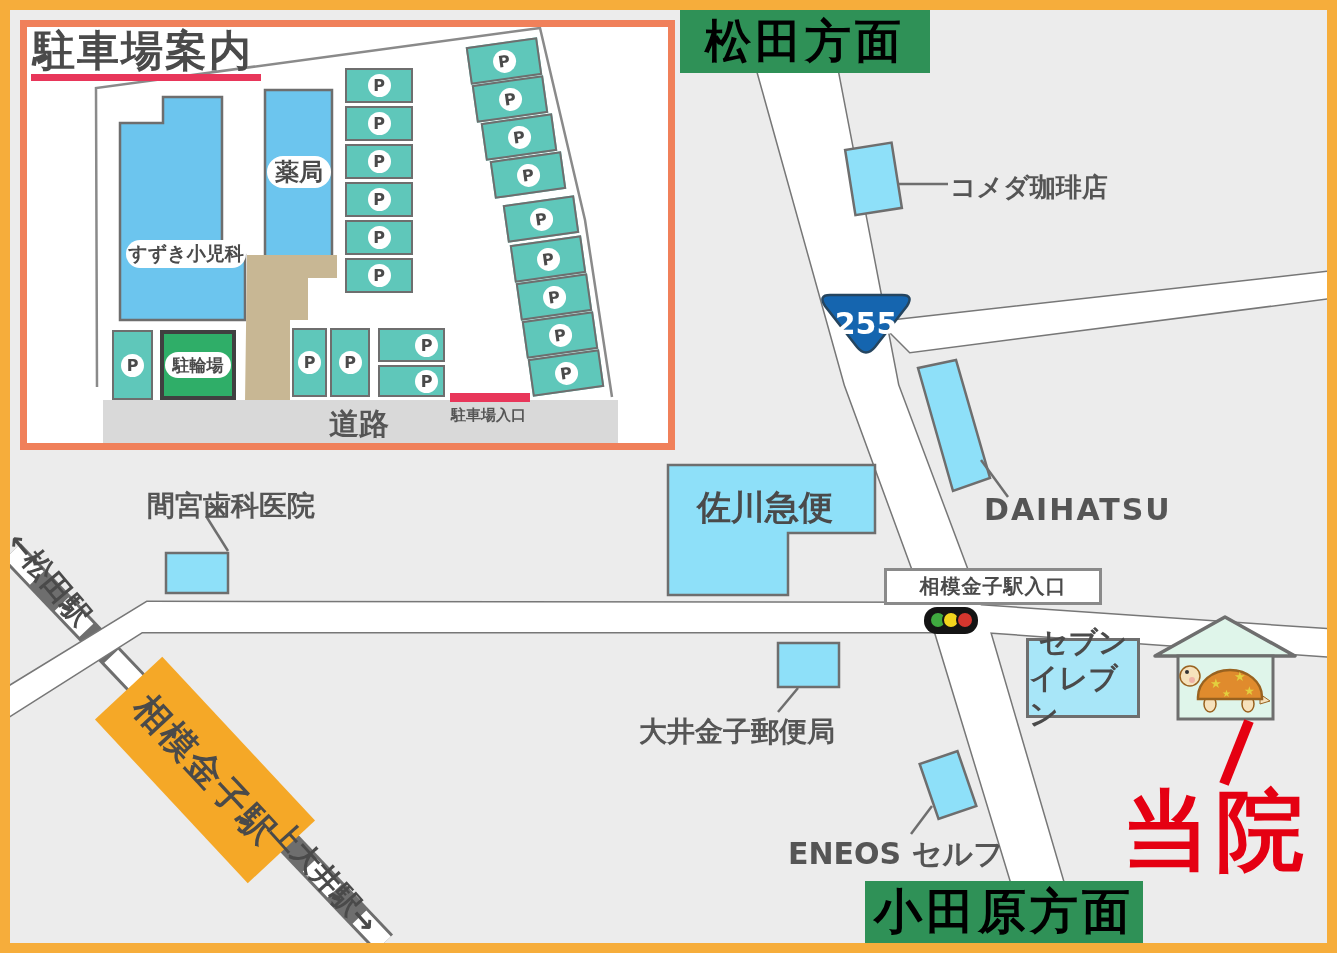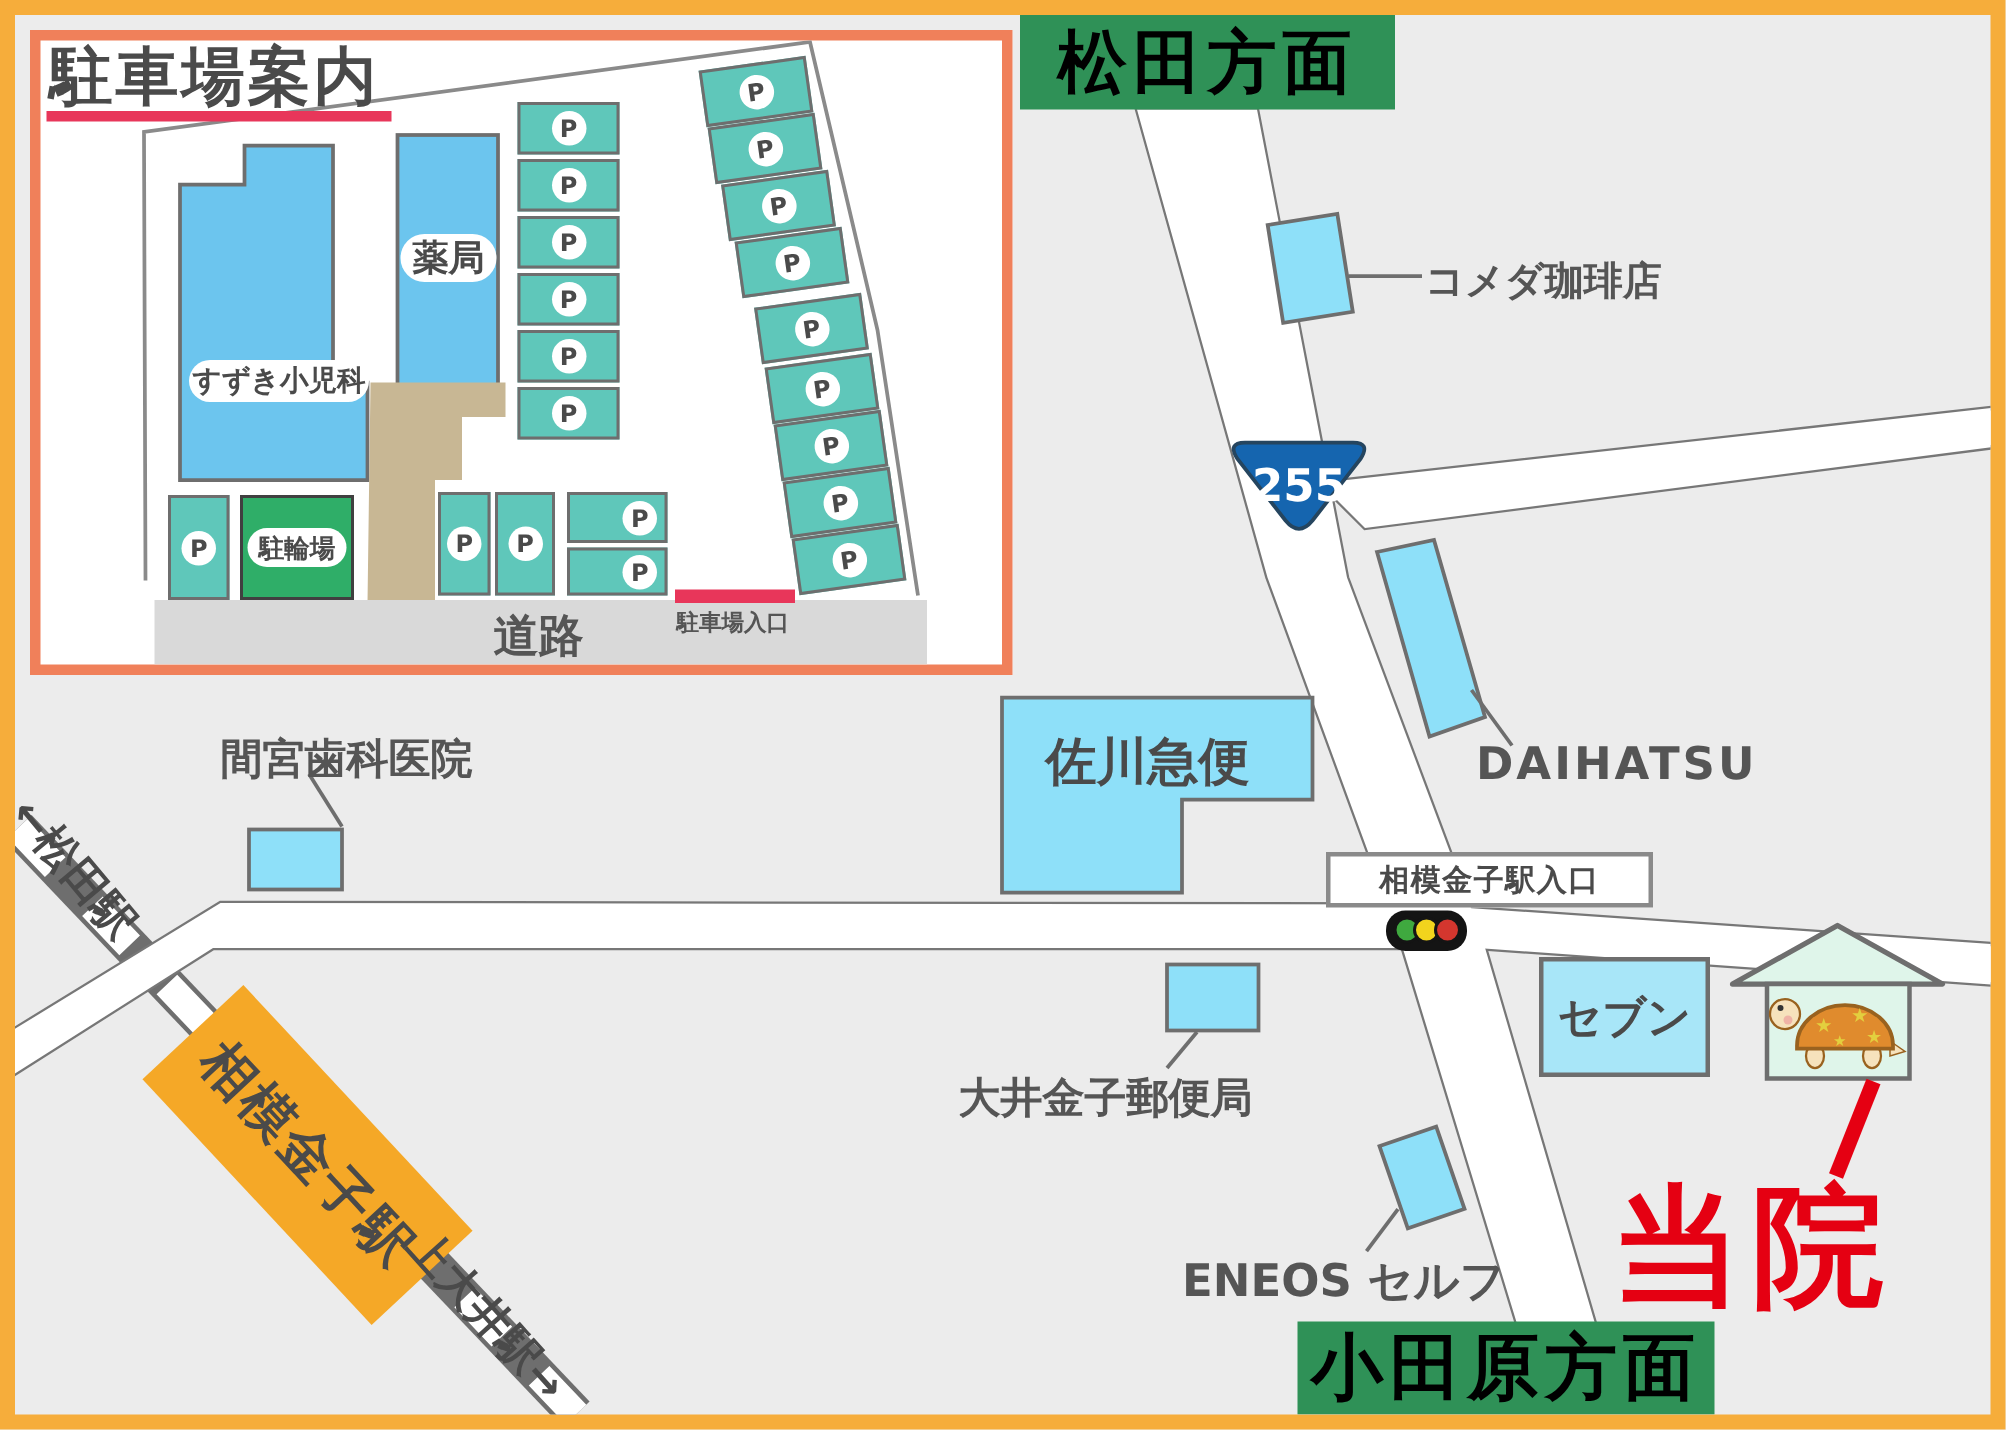--- a/index.html
+++ b/index.html
@@ -30,21 +30,21 @@
   .inset-title{position:absolute;left:6px;top:-4px;font-size:42px;font-weight:bold;color:var(--ink);letter-spacing:2px;font-family:Liberation Serif, serif;}
   .title-underline{position:absolute;left:4px;top:47px;width:230px;height:7px;background:var(--accent-red);}
   .bubble{position:absolute;background:#fff;border-radius:16px;color:var(--ink);font-weight:bold;
     display:flex;align-items:center;justify-content:center;}
   .p-spot{position:absolute;background:var(--parking-teal);border:2px solid #6e6e6e;
     box-sizing:border-box;display:flex;align-items:center;justify-content:center;}
   .p-spot.align-r{justify-content:flex-end;padding-right:5px;}
   .p-circle{width:23px;height:23px;background:#fff;border-radius:50%;color:var(--ink);
     font-weight:bold;font-size:16px;display:flex;align-items:center;justify-content:center;flex:0 0 auto;}
   .bike{position:absolute;left:133px;top:303px;width:76px;height:70px;background:var(--bicycle-green);
-    border:2px solid #404040;box-sizing:border-box;display:flex;align-items:center;justify-content:center;}
+    border:4px solid #404040;box-sizing:border-box;display:flex;align-items:center;justify-content:center;}
   .road-text{position:absolute;color:var(--label-ink);font-weight:bold;}
   svg text{font-family:"DejaVu Sans","Liberation Sans",sans-serif;}
 </style>
 </head>
 <body>
 
 <div id="stage">
 
   <svg id="baseSvg" viewBox="0 0 1337 953">
 
@@ -120,23 +120,24 @@
   <div class="lm-label" style="left:974px;top:482px;font-size:30px;letter-spacing:2px;">DAIHATSU</div>
   <div class="lm-label" style="left:687px;top:475px;font-size:34px;color:var(--ink);">佐川急便</div>
   <div class="lm-label" style="left:137px;top:477px;font-size:28px;">間宮歯科医院</div>
   <div class="lm-label" style="left:629px;top:703px;font-size:28px;">大井金子郵便局</div>
   <div class="lm-label" style="left:778px;top:824px;font-size:30px;">ENEOS セルフ</div>
 
   <div class="whitebox" style="left:874px;top:558px;width:218px;height:37px;font-size:20px;letter-spacing:1px;">相模金子駅入口</div>
 
   <div class="whitebox" style="left:1016px;top:628px;width:114px;height:80px;background:#A8E6F8;border-color:#6e6e6e;flex-direction:column;font-size:29px;line-height:36px;">
     <span>セブン</span>
+    <span>イレブン</span>
   </div>
 
-  <div class="bigred" style="left:1064px;top:762px;text-align:center;">当院</div>
+  <div class="bigred" style="left:1112px;top:762px;text-align:center;">当院</div>
 
   <div class="lm-label rot" style="left:18px;top:514px;font-size:29px;color:var(--ink);transform:rotate(50deg);">←松田駅</div>
   <div class="abs" style="left:83px;top:714px;width:224px;height:92px;background:var(--station-orange);transform:rotate(47deg);
               display:flex;align-items:center;justify-content:center;font-size:36px;font-weight:bold;color:var(--ink);letter-spacing:2px;">相模金子駅</div>
   <div class="lm-label rot" style="left:282px;top:802px;font-size:29px;color:var(--ink);transform:rotate(48deg);">上大井駅→</div>
 
   <div id="inset">
     <div id="insetInner">
       <svg id="insetSvg" viewBox="0 0 641 416">
         <polyline points="70,360 69,61 513,1 558,193 585,370" fill="none" stroke="#8a8a8a" stroke-width="2.5"></polyline>

